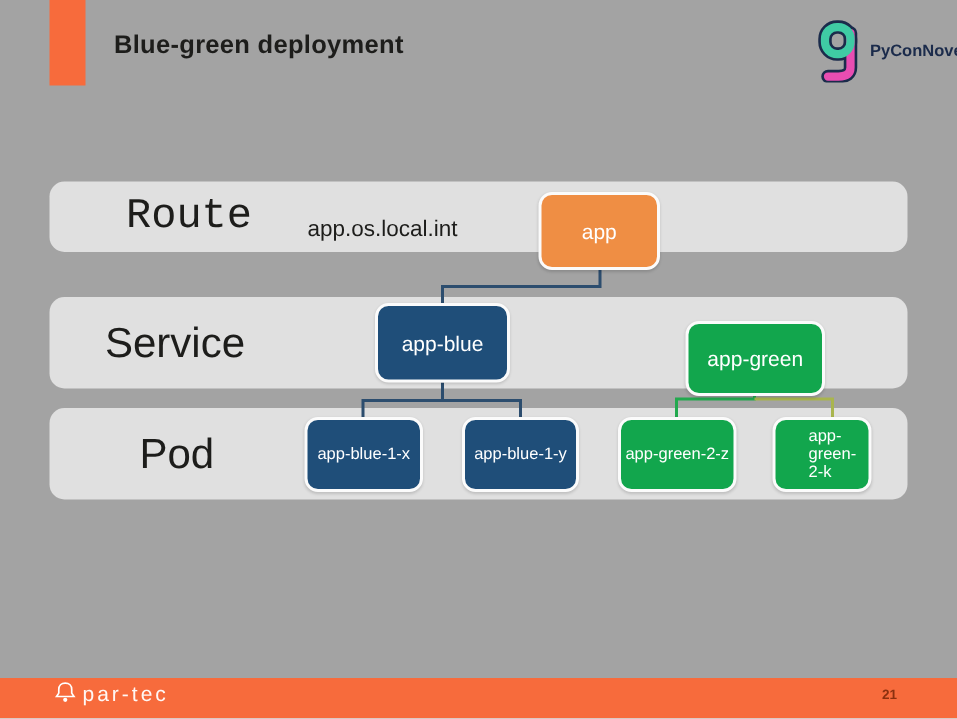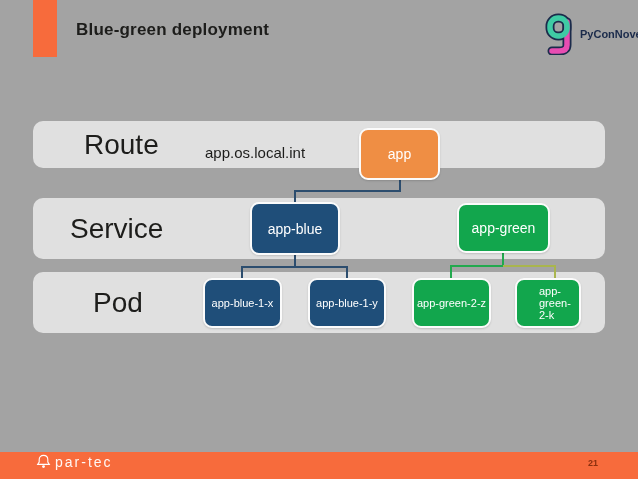--- a/index.html
+++ b/index.html
@@ -7,21 +7,21 @@
     position:relative;width:638px;height:479px;overflow:hidden;background:#a3a3a3;
     font-family:"Liberation Sans","DejaVu Sans",sans-serif;
   }
   
   .accent-bar{position:absolute;left:33px;top:0;width:24px;height:57px;background:var(--accent-orange,#F76B3C);}
   .title{position:absolute;left:76px;top:20px;margin:0;font-size:17px;font-weight:700;color:var(--text-dark,#1D1D1B);letter-spacing:.2px;}
   .pycon-logo{position:absolute;left:545px;top:13px;display:flex;align-items:center;gap:5px;}
   .pycon-text{display:flex;font-size:11px;font-weight:700;color:var(--logo-navy,#1B2B4B);line-height:1.15;}
   
   .band{position:absolute;left:33px;width:572px;background:var(--band-gray,#E0E0E0);border-radius:10px;}
-  .band-route{top:121px;height:47px;}
+  .band-route{top:121px;height:47px;font-family:Liberation Mono, monospace;}
   .band-service{top:198px;height:61px;}
   .band-pod{top:272px;height:61px;}
   .band-label{position:absolute;top:50%;transform:translateY(-50%);font-size:28px;color:var(--text-dark,#1D1D1B);}
   .label-route{left:51px;}
   .label-service{left:37px;text-align:center;}
   .label-pod{left:60px;}
   .hostname{position:absolute;left:205px;top:144px;font-size:15px;color:var(--text-dark,#1D1D1B);}
   
   .connectors{position:absolute;left:0;top:0;width:638px;height:479px;pointer-events:none;}
   .conn{fill:none;stroke-width:2px;}
@@ -32,21 +32,21 @@
   .node{
     position:absolute;display:flex;align-items:center;justify-content:center;
     border:2px solid #FBFBFB;border-radius:9px;color:#fff;box-sizing:border-box;
     box-shadow:0 1px 2px rgba(0,0,0,.15);
   }
   .node-orange{background:var(--node-orange,#EF8E44);}
   .node-navy{background:var(--node-navy,#1F4E79);}
   .node-green{background:var(--node-green,#12A64D);}
   .node-app{left:359px;top:128px;width:81px;height:52px;font-size:14px;}
   .node-app-blue{left:250px;top:202px;width:90px;height:53px;font-size:14px;}
-  .node-app-green{left:457px;top:203px;width:93px;height:50px;font-size:14px;}
+  .node-app-green{left:457px;top:214px;width:93px;height:50px;font-size:14px;}
   .pod-node{top:278px;height:50px;font-size:11px;}
   .node-pod-bx{left:203px;width:79px;}
   .node-pod-by{left:308px;width:78px;}
   .node-pod-gz{left:412px;width:79px;}
   .node-pod-gk{left:515px;width:66px;padding-left:22px;}
   
   .footer-bar{position:absolute;left:0;top:452px;width:638px;height:27px;background:var(--accent-orange,#F76B3C);}
   .partec-logo{position:absolute;left:36px;top:2px;display:flex;align-items:flex-start;gap:4px;color:#fff;}
   .partec-text{font-size:14px;letter-spacing:2px;color:rgba(255,255,255,.95);}
   .page-number{position:absolute;right:40px;top:6px;font-size:9px;font-weight:700;color:var(--page-number-color,#8C300F);}

